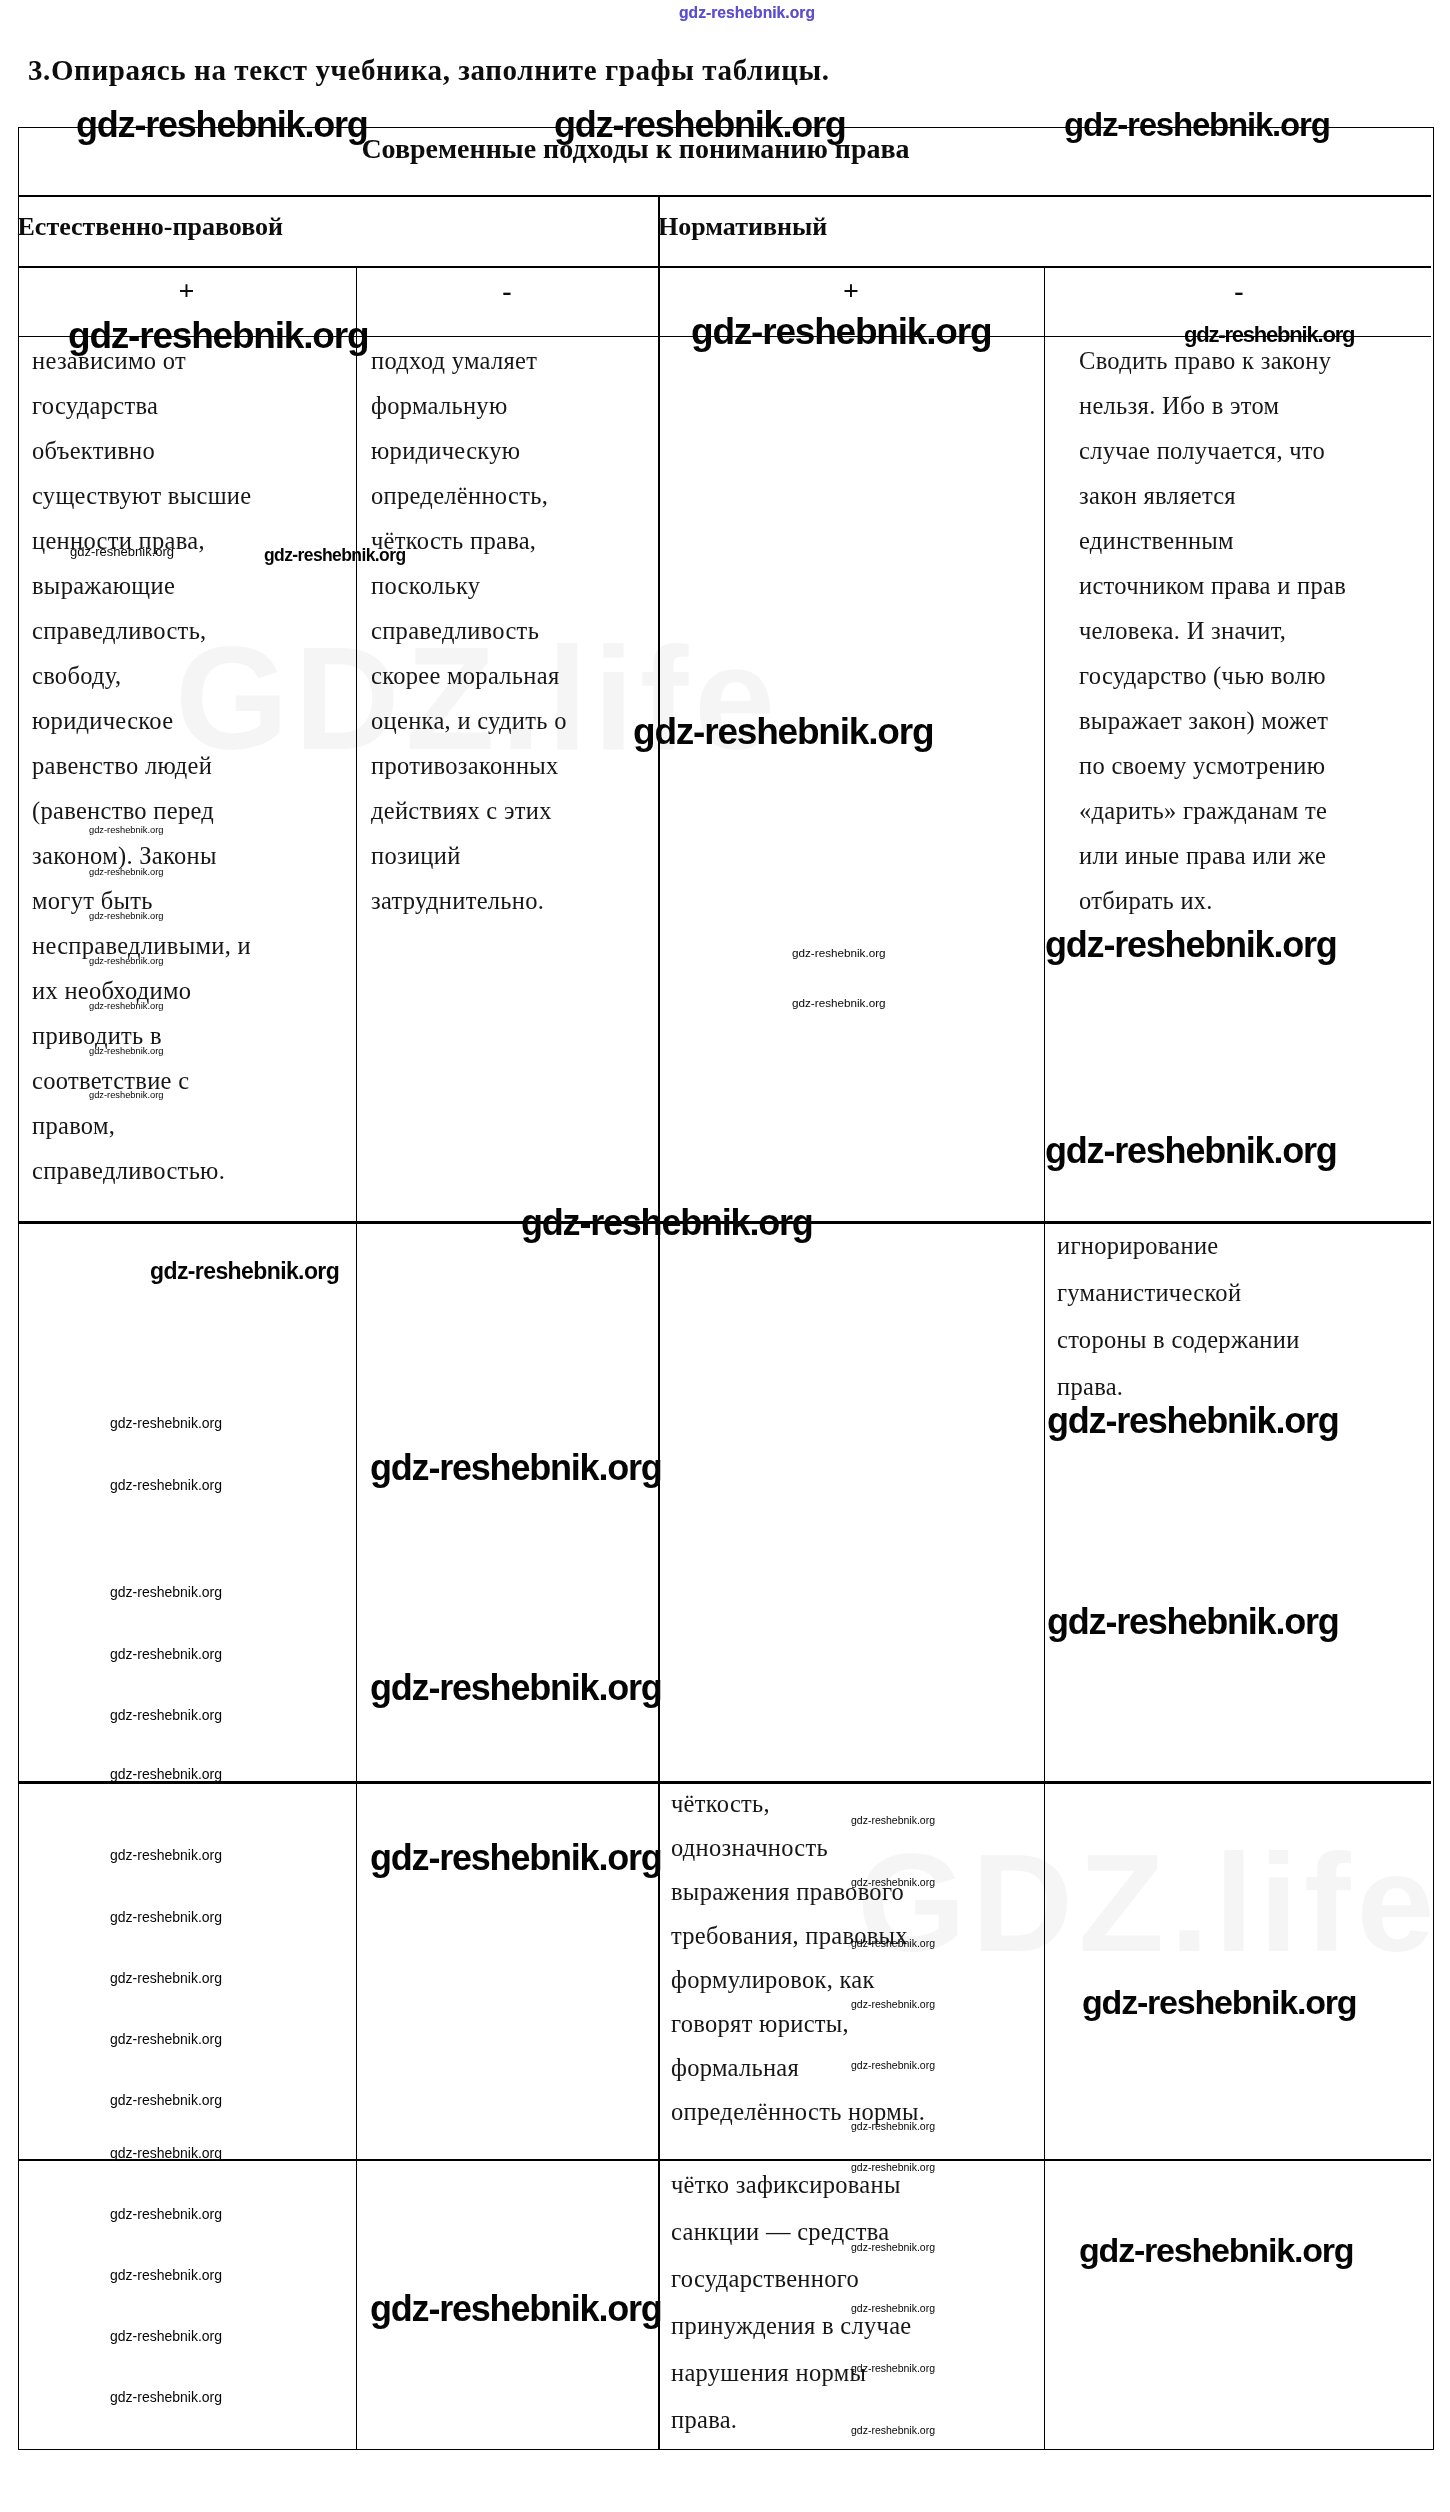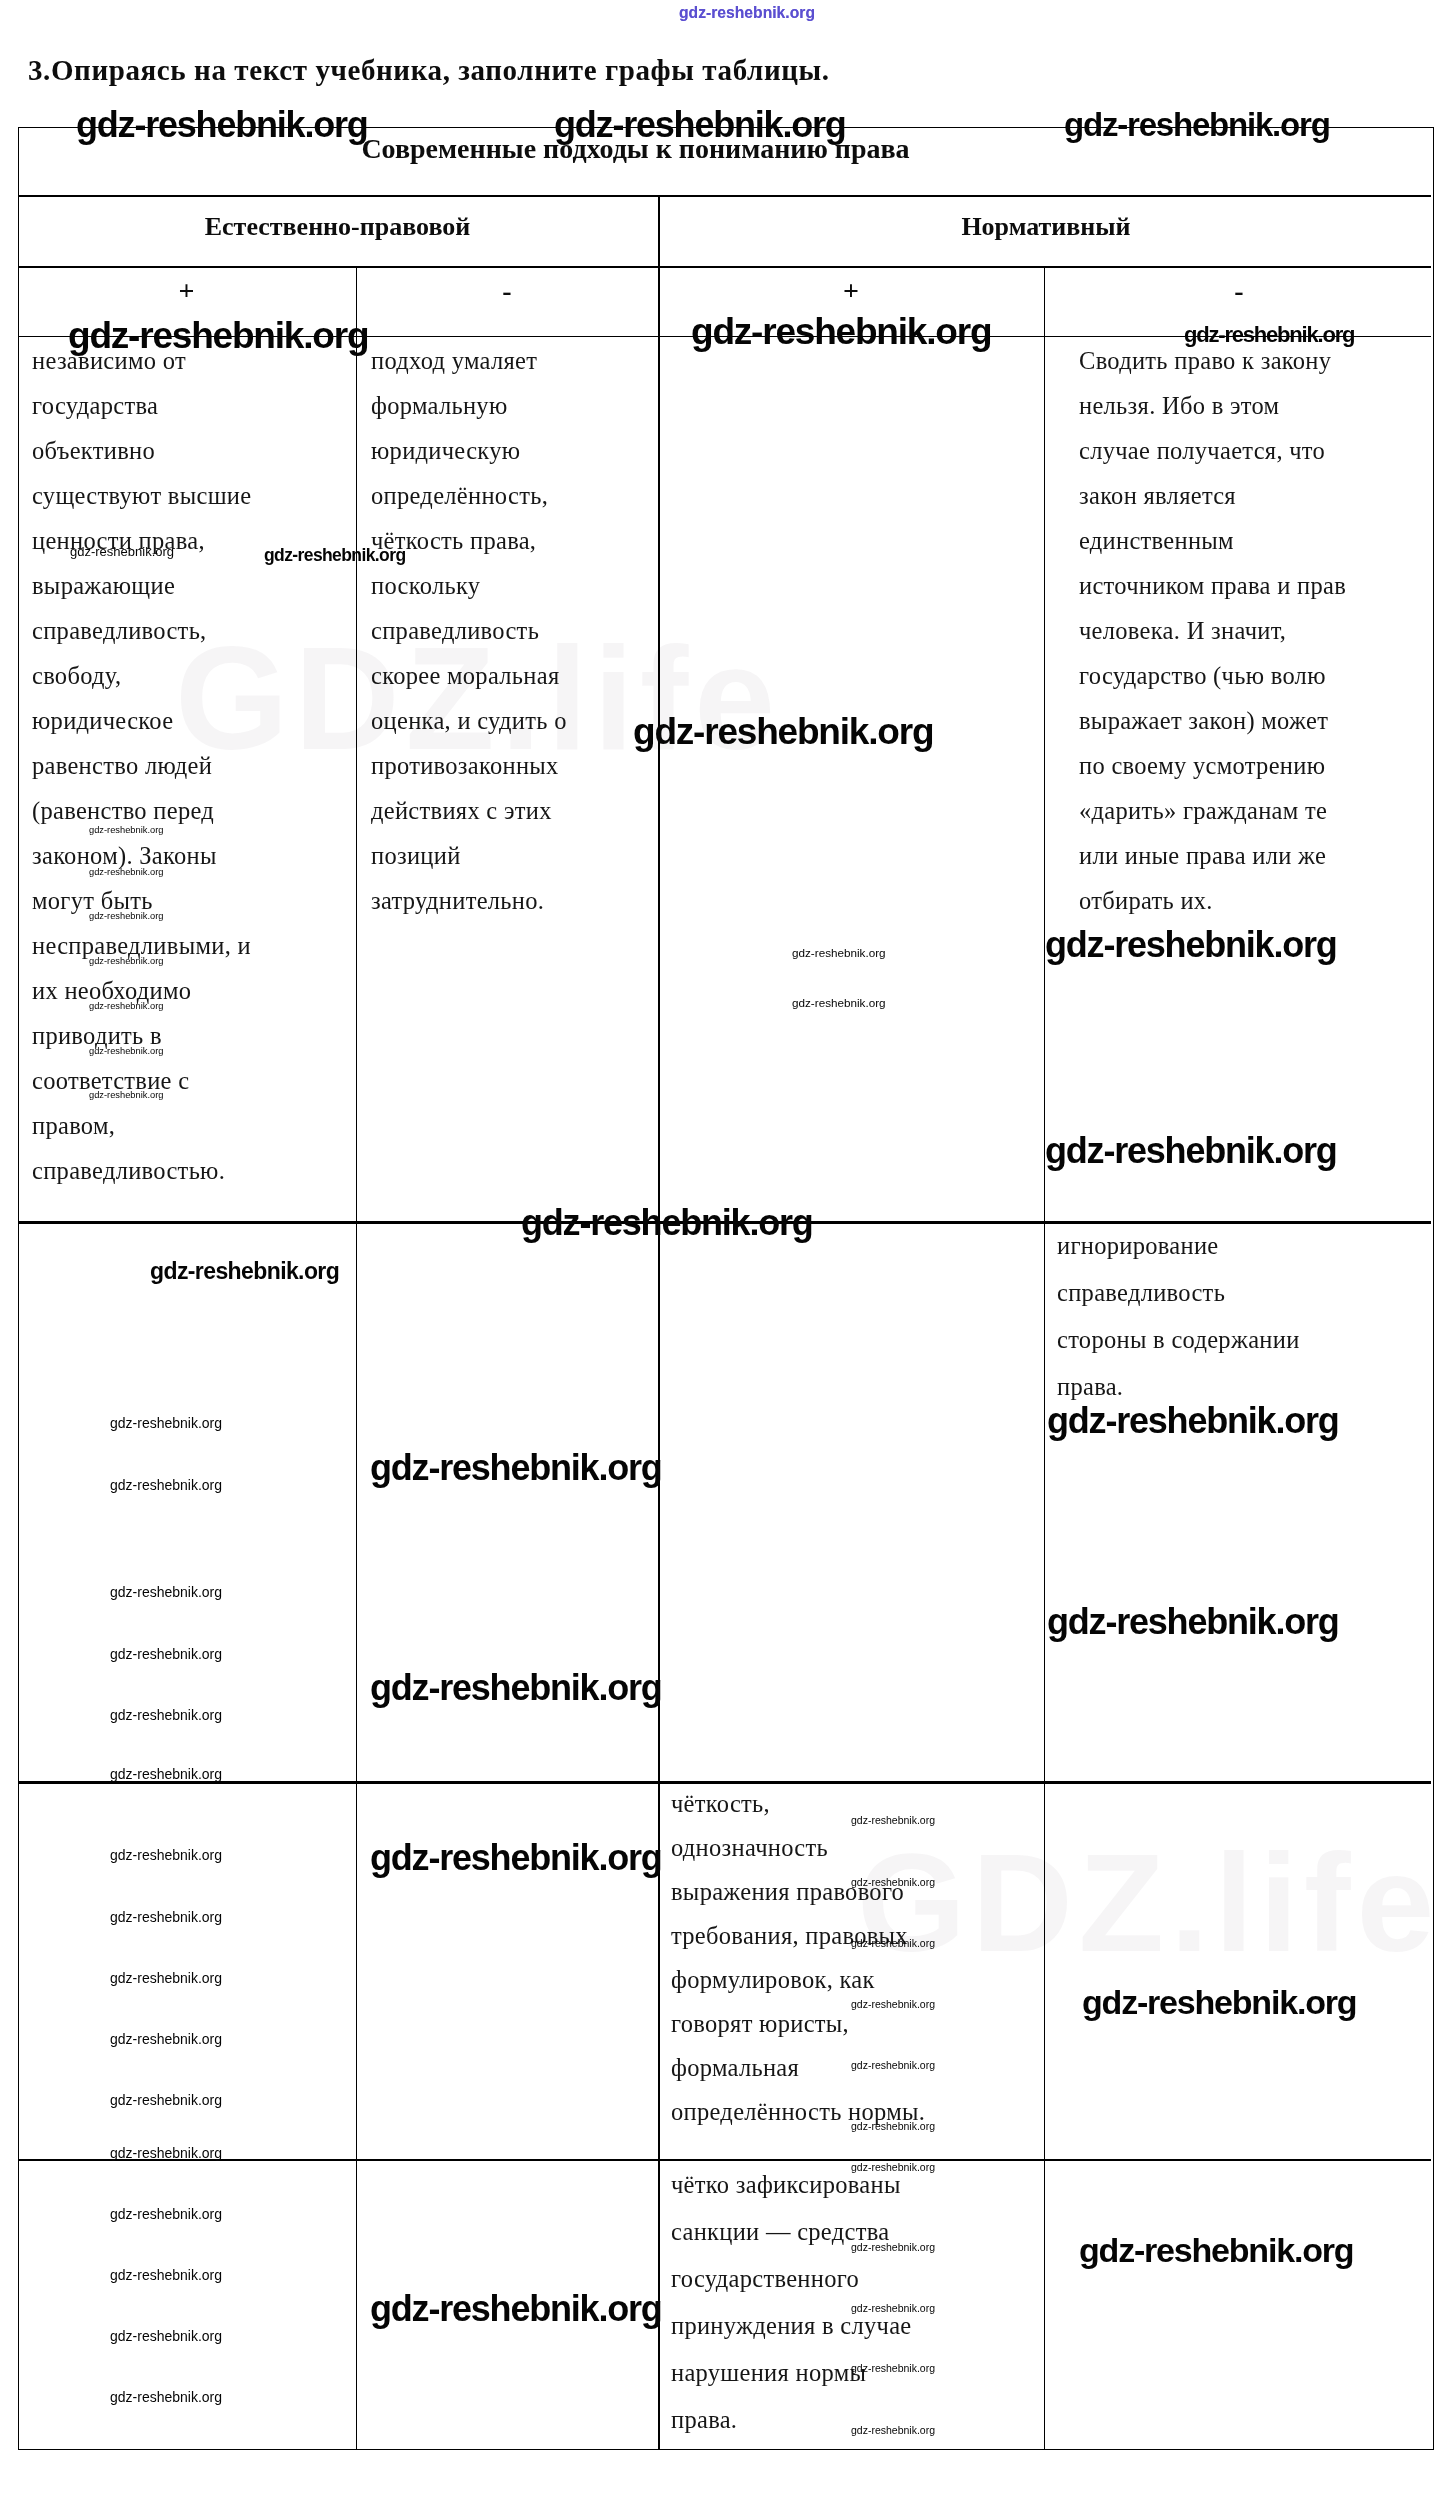--- a/index.html
+++ b/index.html
@@ -8,21 +8,21 @@
     font-family:"Liberation Serif","DejaVu Serif",serif; color:#141414; overflow:hidden;
   }
   .abs { position:absolute; }
   .bline { position:absolute; background:#000; }
   .cell {
     position:absolute; white-space:pre-line; font-size:24.5px; line-height:45px;
     color:#161616; letter-spacing:0.3px;
   }
   .page-title { position:absolute; font-weight:bold; font-size:29px; color:#0d0d0d; letter-spacing:0.6px; }
   .caption { position:absolute; font-weight:bold; font-size:28px; text-align:center; color:#0d0d0d; }
-  .colhead { position:absolute; font-weight:bold; font-size:26px; text-align:center; color:#0d0d0d; }
+  .colhead { position:absolute; font-weight:bold; font-size:26px; color:#0d0d0d; }
   .subhead { position:absolute; font-weight:bold; font-size:28px; text-align:center; color:#0d0d0d; }
   .wm {
     position:absolute; font-family:"Liberation Sans","DejaVu Sans",sans-serif;
     white-space:nowrap; color:#050505;
   }
   .w600 { font-weight:600; letter-spacing:-1.2px; }
   .w400 { font-weight:400; letter-spacing:0; }
   .wm-top {
     position:absolute; font-family:"Liberation Sans","DejaVu Sans",sans-serif;
     color:#5b4fd0; font-weight:600; white-space:nowrap;
@@ -105,21 +105,21 @@
 единственным
 источником права и прав
 человека. И значит,
 государство (чью волю
 выражает закон) может
 по своему усмотрению
 «дарить» гражданам те
 или иные права или же
 отбирать их.</div>
   <div class="cell" style="left:1057px;top:1222px;width:374px;line-height:47px;">игнорирование
-справедливость
+гуманистической
 стороны в содержании
 права.</div>
   <div class="cell" style="left:671px;top:1782px;width:370px;line-height:44px;">чёткость,
 однозначность
 выражения правового
 требования, правовых
 формулировок, как
 говорят юристы,
 формальная
 определённость нормы.</div>

